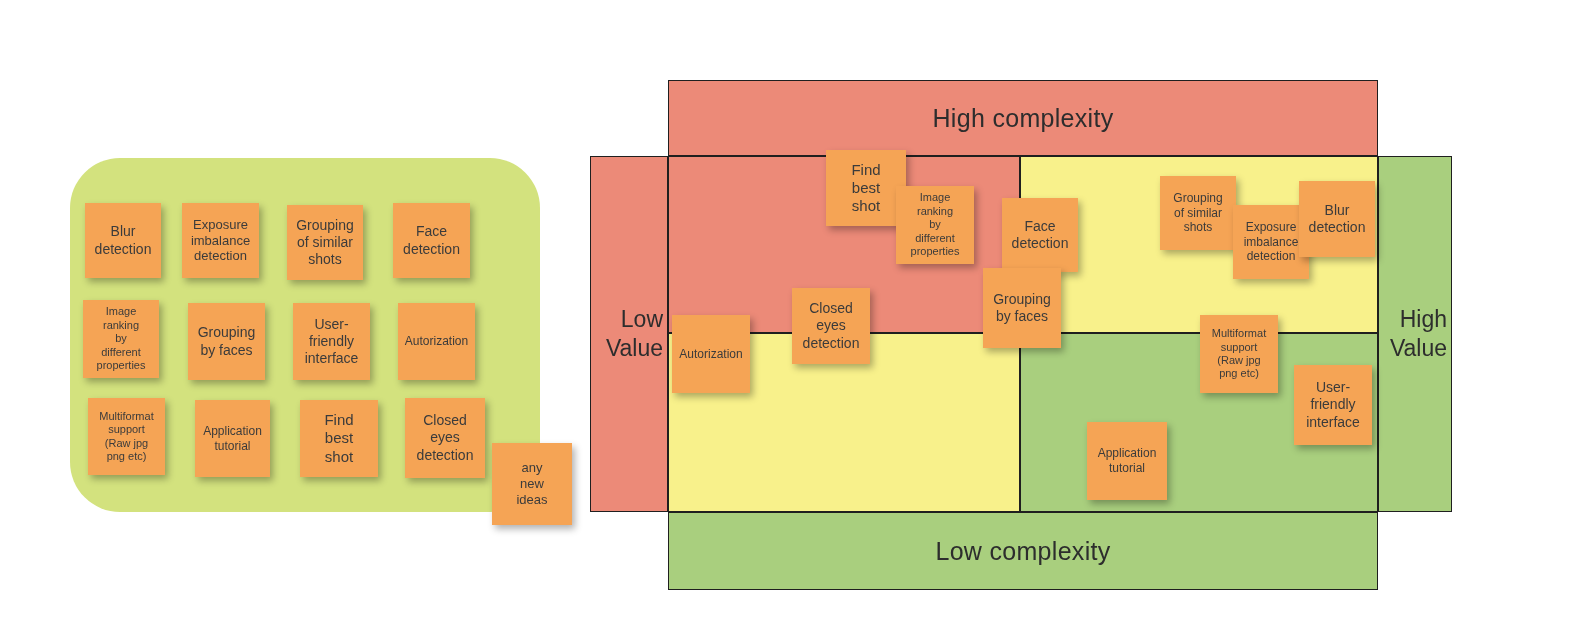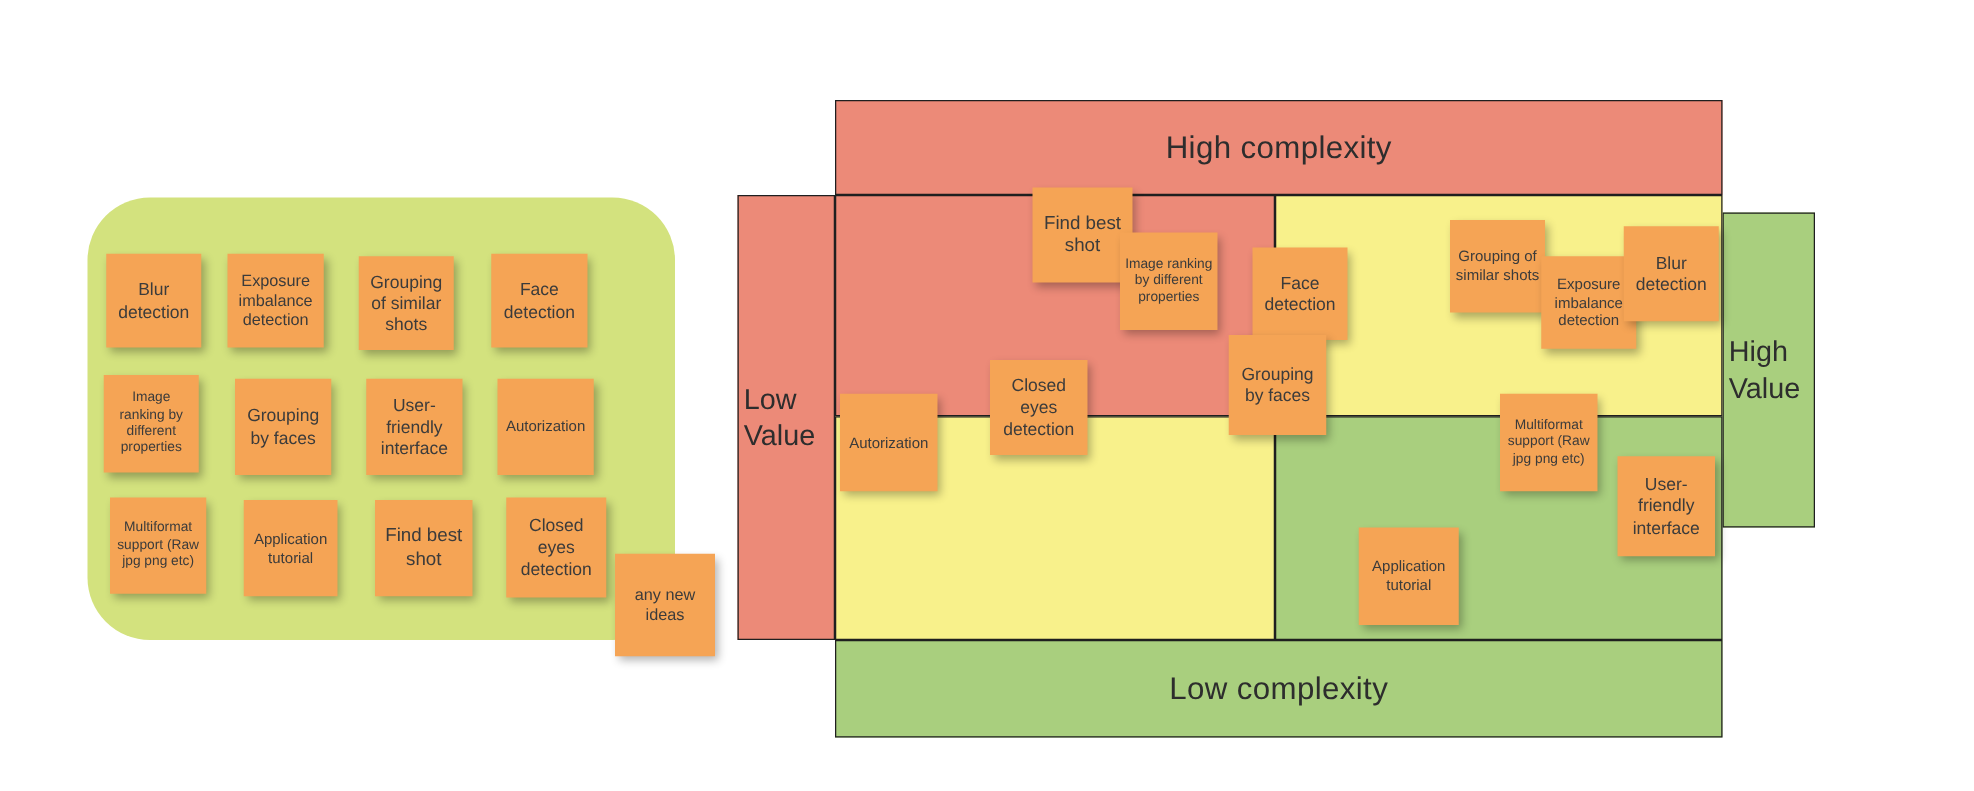--- a/index.html
+++ b/index.html
@@ -18,38 +18,38 @@
     border-radius:50px;
     z-index:1;
   }
 
   
   .zone{
     position:absolute;
     border:1px solid var(--outline);
     box-sizing:border-box;
     display:flex;align-items:center;justify-content:center;
-    text-align:left;
+    text-align:right;
     color:var(--label-text);
     z-index:1;
   }
   .zone.red{background:var(--zone-red);}
   .zone.yellow{background:var(--zone-yellow);}
   .zone.green{background:var(--zone-green);}
   .band-label{font-size:25px;letter-spacing:.3px;}
   .side-label{font-size:23px;line-height:1.25;padding:0 4px;}
 
   
   .note{
     position:absolute;
     background:var(--sticky-orange);
     color:var(--note-text);
     display:flex;align-items:center;justify-content:center;
     text-align:center;
-    padding:4px;box-sizing:border-box;
+    padding:20px;box-sizing:border-box;
     line-height:1.22;
     box-shadow:3px 4px 7px rgba(0,0,0,0.30);
     z-index:3;
     cursor:pointer;
   }
 </style>
 </head>
 <body>
 
 <div class="board">
@@ -75,21 +75,21 @@
 
   <div class="zone red" style="left:668px;top:80px;width:710px;height:76px">
     <span class="band-label">High complexity</span>
   </div>
   <div class="zone green" style="left:668px;top:512px;width:710px;height:78px">
     <span class="band-label">Low complexity</span>
   </div>
   <div class="zone red" style="left:590px;top:156px;width:78px;height:356px">
     <span class="side-label">Low Value</span>
   </div>
-  <div class="zone green" style="left:1378px;top:170px;width:74px;height:252px">
+  <div class="zone green" style="left:1378px;top:156px;width:74px;height:356px">
     <span class="side-label">High Value</span>
   </div>
 
   <div class="zone red" style="left:668px;top:156px;width:352px;height:177px"></div>
   <div class="zone yellow" style="left:1020px;top:156px;width:358px;height:177px"></div>
   <div class="zone yellow" style="left:668px;top:333px;width:352px;height:179px"></div>
   <div class="zone green" style="left:1020px;top:333px;width:358px;height:179px"></div>
 
   <div class="note" style="left:826px;top:150px;width:80px;height:76px;font-size:15px">Find best shot</div>
   <div class="note" style="left:896px;top:186px;width:78px;height:78px;font-size:11px">Image ranking by different properties</div>

